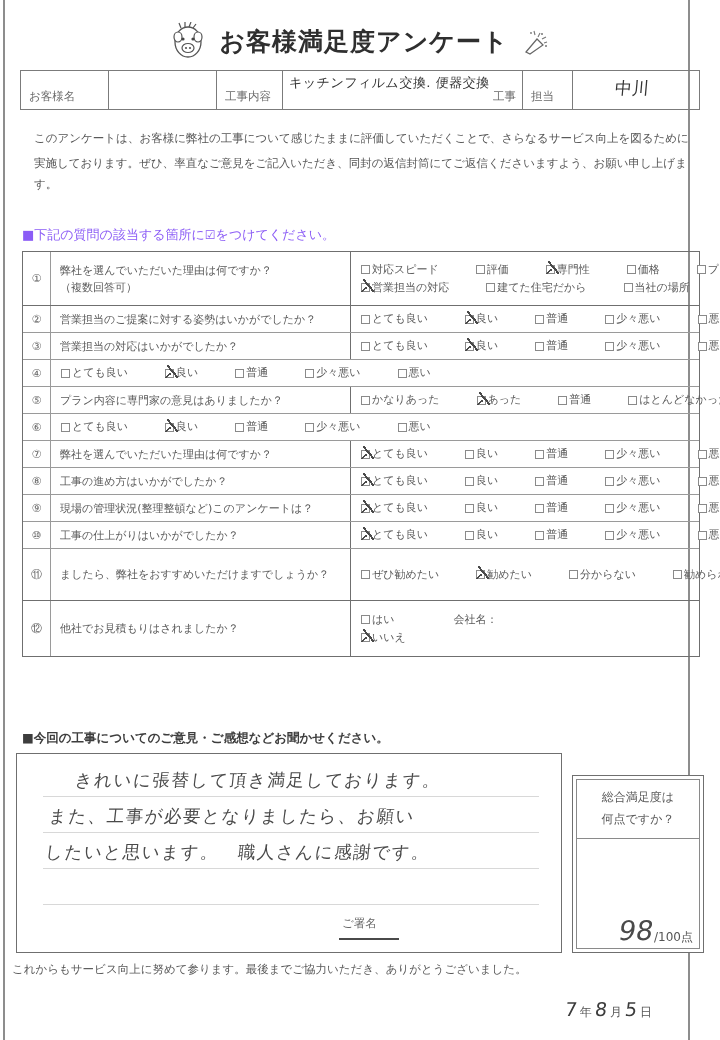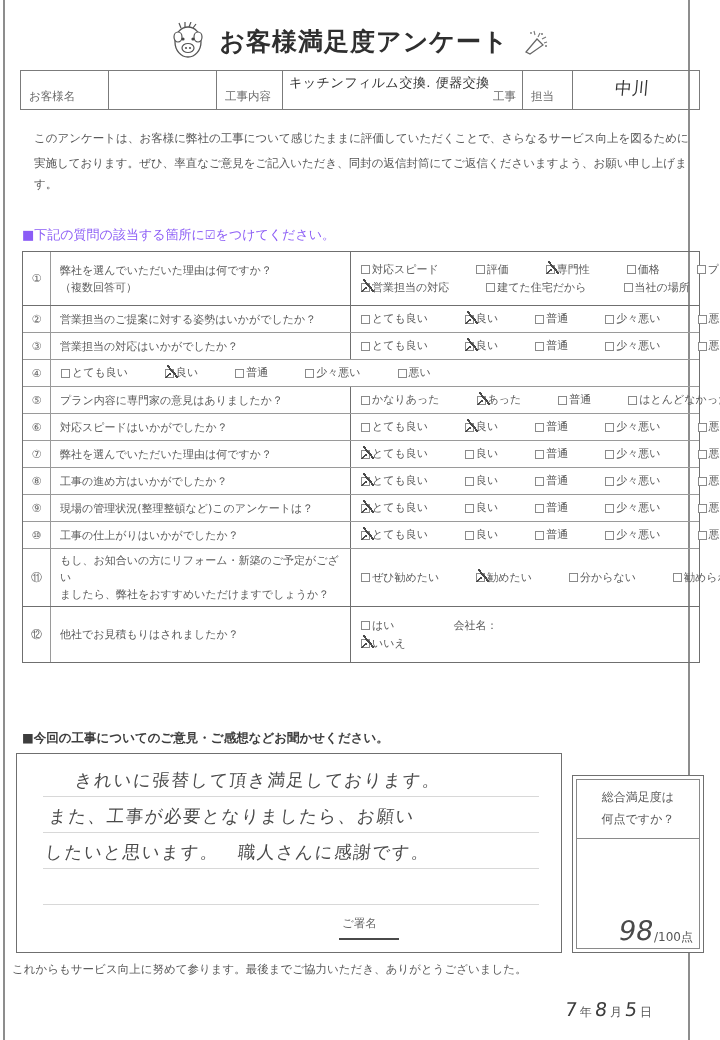--- a/index.html
+++ b/index.html
@@ -560,23 +560,20 @@
             </label>
             <label class="opt">
               <span class="box"></span>
               <span>はとんどなかった</span>
             </label>
           </div>
         </div>
       </div>
       <div class="q-row">
         <div class="q-num">⑥</div>
-        <div class="q-text">
-          <span>対応スピードはいかがでしたか？</span>
-        </div>
         <div class="q-opts">
           <div class="opt-line">
             <label class="opt">
               <span class="box"></span>
               <span>とても良い</span>
             </label>
             <label class="opt checked">
               <span class="box"></span>
               <span>良い</span>
             </label>
@@ -711,21 +708,20 @@
             <label class="opt">
               <span class="box"></span>
               <span>悪い</span>
             </label>
           </div>
         </div>
       </div>
       <div class="q-row thick" style="min-height: 52px;">
         <div class="q-num">⑪</div>
         <div class="q-text">
-          <span>もし、お知合いの方にリフォーム・新築のご予定がござい</span>
           <span>ましたら、弊社をおすすめいただけますでしょうか？</span>
         </div>
         <div class="q-opts">
           <div class="opt-line">
             <label class="opt">
               <span class="box"></span>
               <span>ぜひ勧めたい</span>
             </label>
             <label class="opt checked">
               <span class="box"></span>

